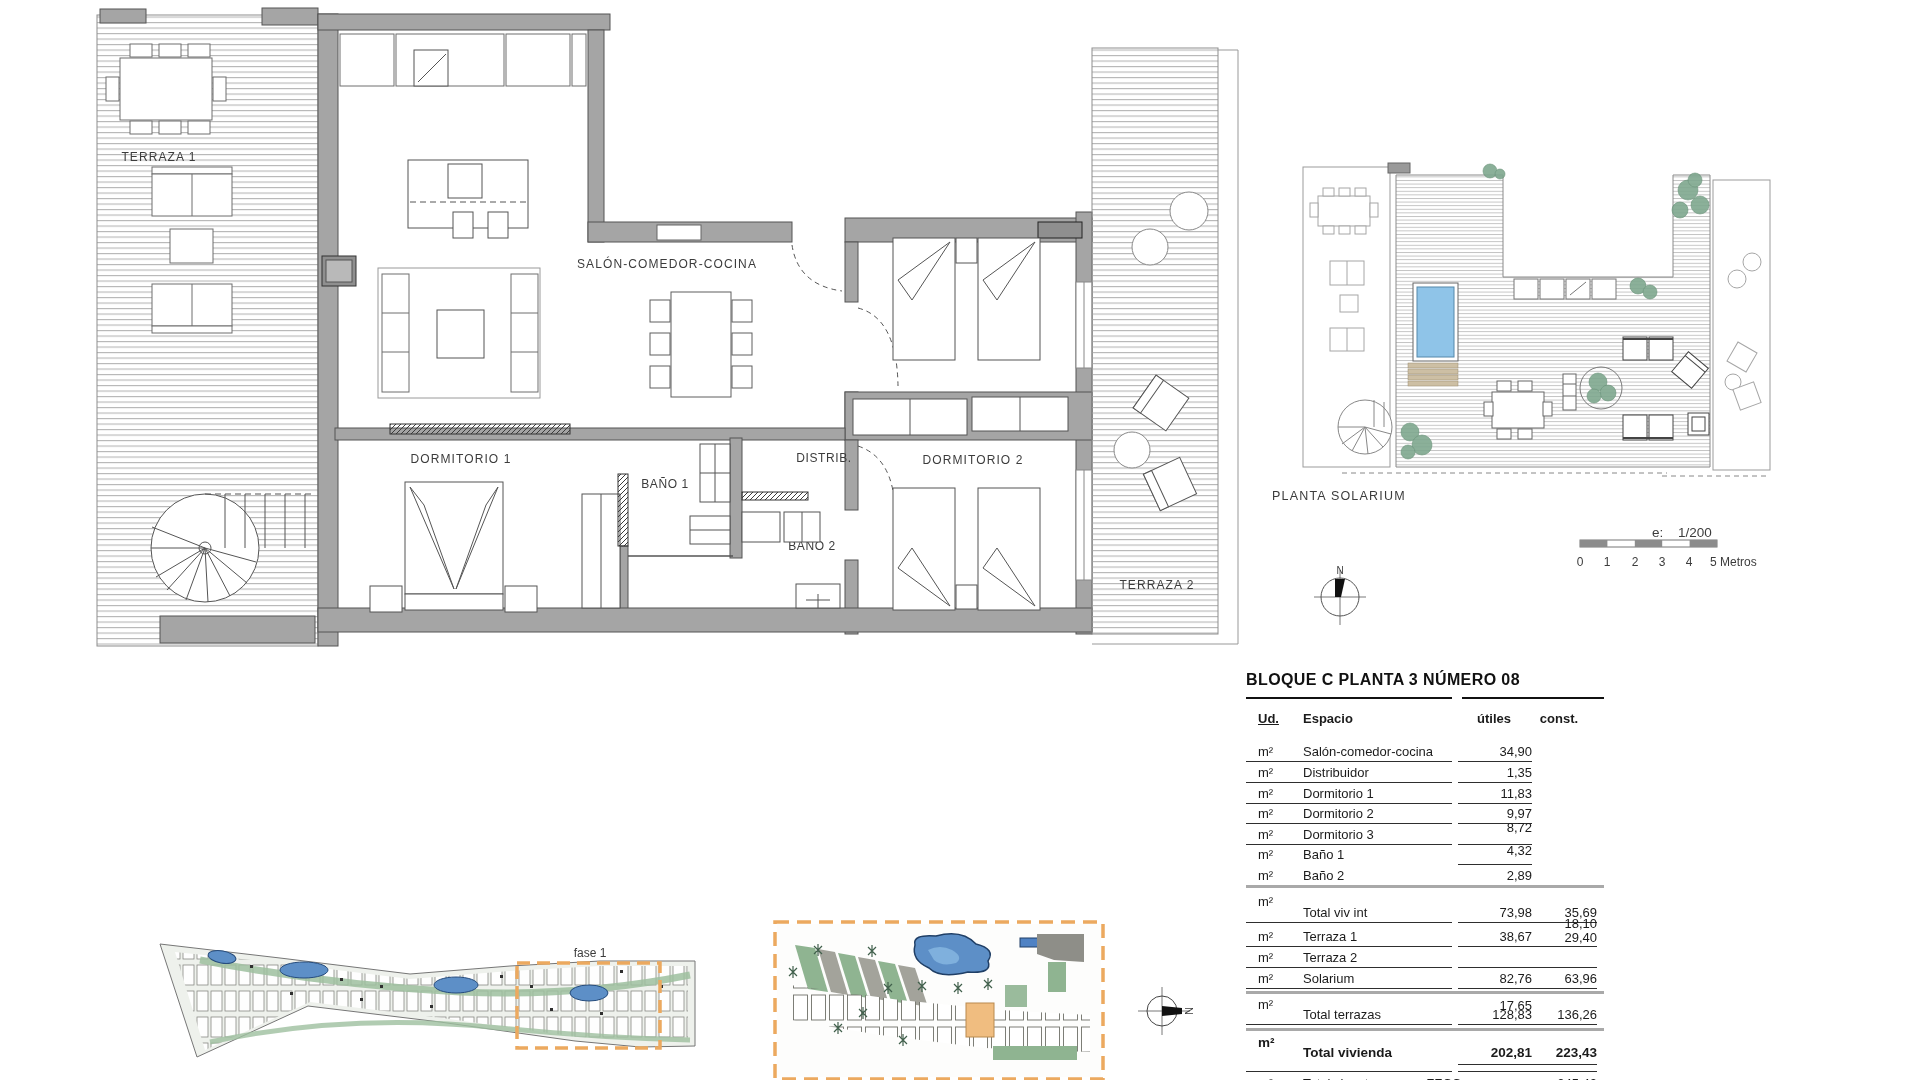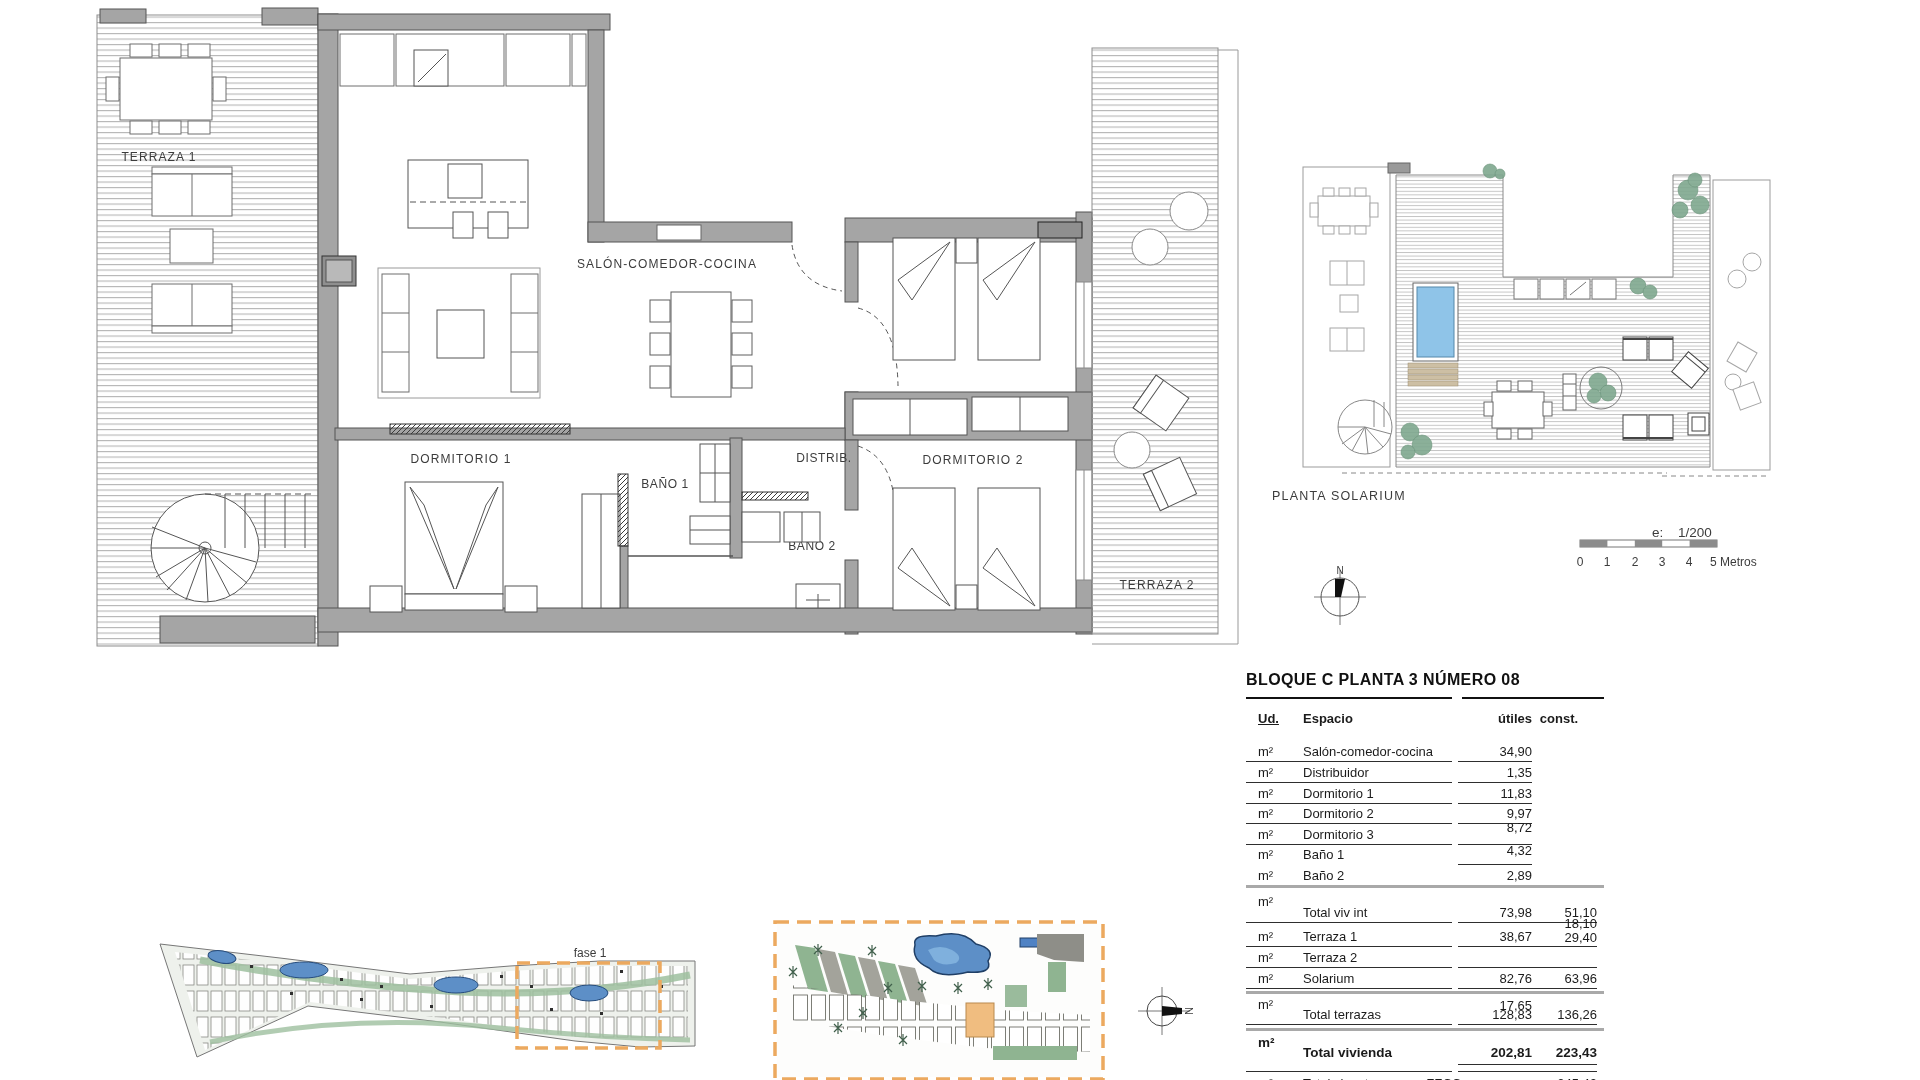--- a/index.html
+++ b/index.html
@@ -10,21 +10,21 @@
   .plan-label{font-size:12px;letter-spacing:1.1px;}
   .small-label{font-size:12px;letter-spacing:.6px;}
   
   .tcell{position:absolute;font-size:13px;color:#1b1b1b;white-space:nowrap;}
   .t-title{position:absolute;left:1246px;top:671px;font-size:16px;font-weight:bold;
            letter-spacing:.4px;color:#111;}
   .ud{left:1258px;width:26px;}
   .esp{left:1303px;}
   .uval{left:1456px;width:76px;text-align:right;}
   .cval{left:1521px;width:76px;text-align:right;}
-  .uhead{left:1456px;width:76px;text-align:right;font-weight:bold;}
+  .uhead{left:1456px;width:76px;text-align:center;font-weight:bold;}
   .chead{left:1521px;width:76px;text-align:center;font-weight:bold;}
   .bold{font-weight:bold;font-size:13.5px;}
   .ln{position:absolute;height:1px;background:#2e2e2e;}
   .lnL{left:1246px;width:206px;}
   .lnU{left:1458px;width:74px;}
   .lnC{left:1523px;width:74px;}
   .lnT{height:2px;background:#111;}
   .lnH{height:3px;background:#a9a9a9;left:1246px;width:358px;}
 </style>
 </head>
@@ -507,21 +507,21 @@
     <div class="ln lnU" style="top:864px"></div>
 
     <div class="tcell ud" style="top:868px">m²</div>
     <div class="tcell esp" style="top:868px">Baño 2</div>
     <div class="tcell uval" style="top:868px">2,89</div>
     <div class="ln lnH" style="top:885px"></div>
 
     <div class="tcell ud" style="top:894px">m²</div>
     <div class="tcell esp" style="top:905px">Total viv int</div>
     <div class="tcell uval" style="top:905px">73,98</div>
-    <div class="tcell cval" style="top:905px">51,10</div>
+    <div class="tcell cval" style="top:905px">35,69</div>
     <div class="ln lnL" style="top:922px"></div>
       <div class="ln lnU" style="top:922px"></div>
       <div class="ln lnC" style="top:922px"></div>
 
     <div class="tcell ud" style="top:929px">m²</div>
     <div class="tcell esp" style="top:929px">Terraza 1</div>
     <div class="tcell uval" style="top:929px">38,67</div>
     <div class="tcell cval" style="top:930px">29,40</div>
     <div class="ln lnL" style="top:946px"></div>
       <div class="ln lnU" style="top:946px"></div>

